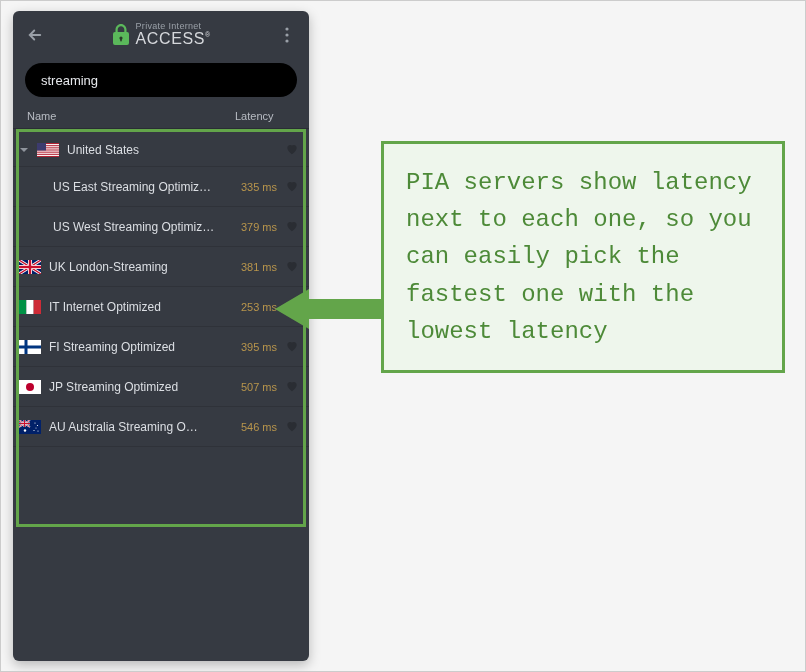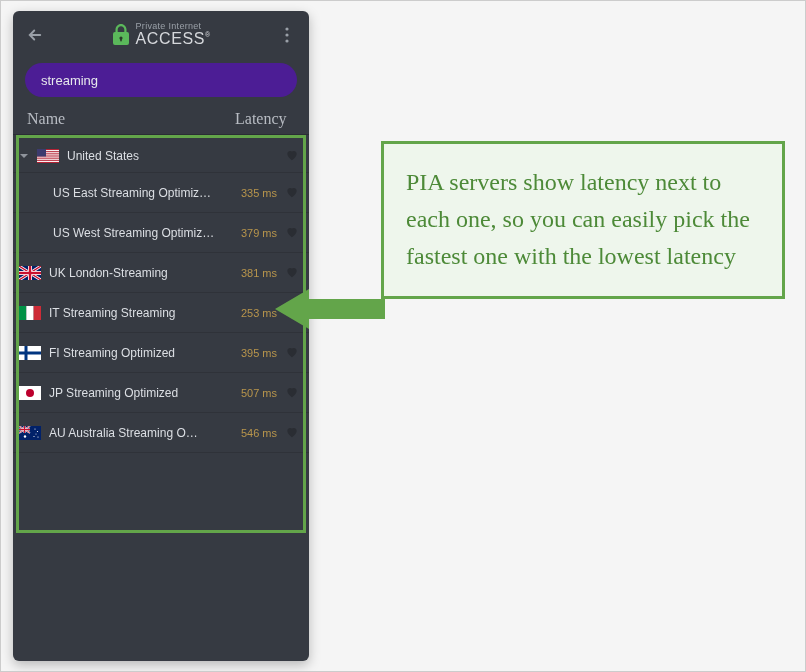--- a/index.html
+++ b/index.html
@@ -61,35 +61,34 @@
     display:flex; align-items:center; justify-content:center;
     color:#9aa0a8; cursor:pointer; border-radius:4px;
   }
   .menu-btn svg { width:4px; height:16px; }
   .search-wrap {
     padding: 4px 12px 10px 12px;
   }
   .search {
     width:100%;
     height:34px;
-    background:#4c1d95;
+    background:#000000;
     border:none;
     border-radius:17px;
     color:#e6e8ec;
     font-size:13px;
     padding: 0 16px;
     outline:none;
   }
   .columns {
     display:flex;
     padding: 3px 14px 6px 14px;
-    font-size:16px;
+    font-size:11px;
     color:#b8bcc3;
     border-bottom:1px solid #2a2d34;
-    font-family:Liberation Serif, serif;
   }
   .col-name { flex:1; }
   .col-lat { width:60px; }
   .list {
     flex:1;
     overflow:hidden;
     position:relative;
   }
   .highlight-box {
     position:absolute;
@@ -153,21 +152,21 @@
     position:absolute;
     left:380px;
     top:140px;
     width:404px;
     background:#eef6ec;
     border:3px solid #63a54a;
     padding:20px 22px;
     color:#4d8a38;
     font-size:24px;
     line-height:1.55;
-    font-family: Liberation Serif, serif;
+    font-family: Liberation Mono, monospace;
   }
   .arrow {
     position:absolute;
     left:274px;
     top:282px;
     width:110px;
     height:52px;
   }
   .arrow svg { width:100%; height:100%; }
 </style>
@@ -273,21 +272,21 @@
             <path d="M12 21s-8-5.3-8-11a5 5 0 0 1 8-4 5 5 0 0 1 8 4c0 5.7-8 11-8 11z"></path>
           </svg>
         </span>
     </div>
     <div class="row">
       <span class="flag"><svg viewBox="0 0 22 14">
             <rect width="7.33" height="14" fill="#009246"></rect>
             <rect x="7.33" width="7.33" height="14" fill="#fff"></rect>
             <rect x="14.66" width="7.34" height="14" fill="#ce2b37"></rect>
           </svg></span>
-      <div class="server-name">IT Streaming Streaming</div>
+      <div class="server-name">IT Internet Optimized</div>
       <div class="latency">253 ms</div>
       <span class="heart">
           <svg viewBox="0 0 24 24" fill="currentColor">
             <path d="M12 21s-8-5.3-8-11a5 5 0 0 1 8-4 5 5 0 0 1 8 4c0 5.7-8 11-8 11z"></path>
           </svg>
         </span>
     </div>
     <div class="row">
       <span class="flag"><svg viewBox="0 0 22 14">
             <rect width="22" height="14" fill="#fff"></rect>

